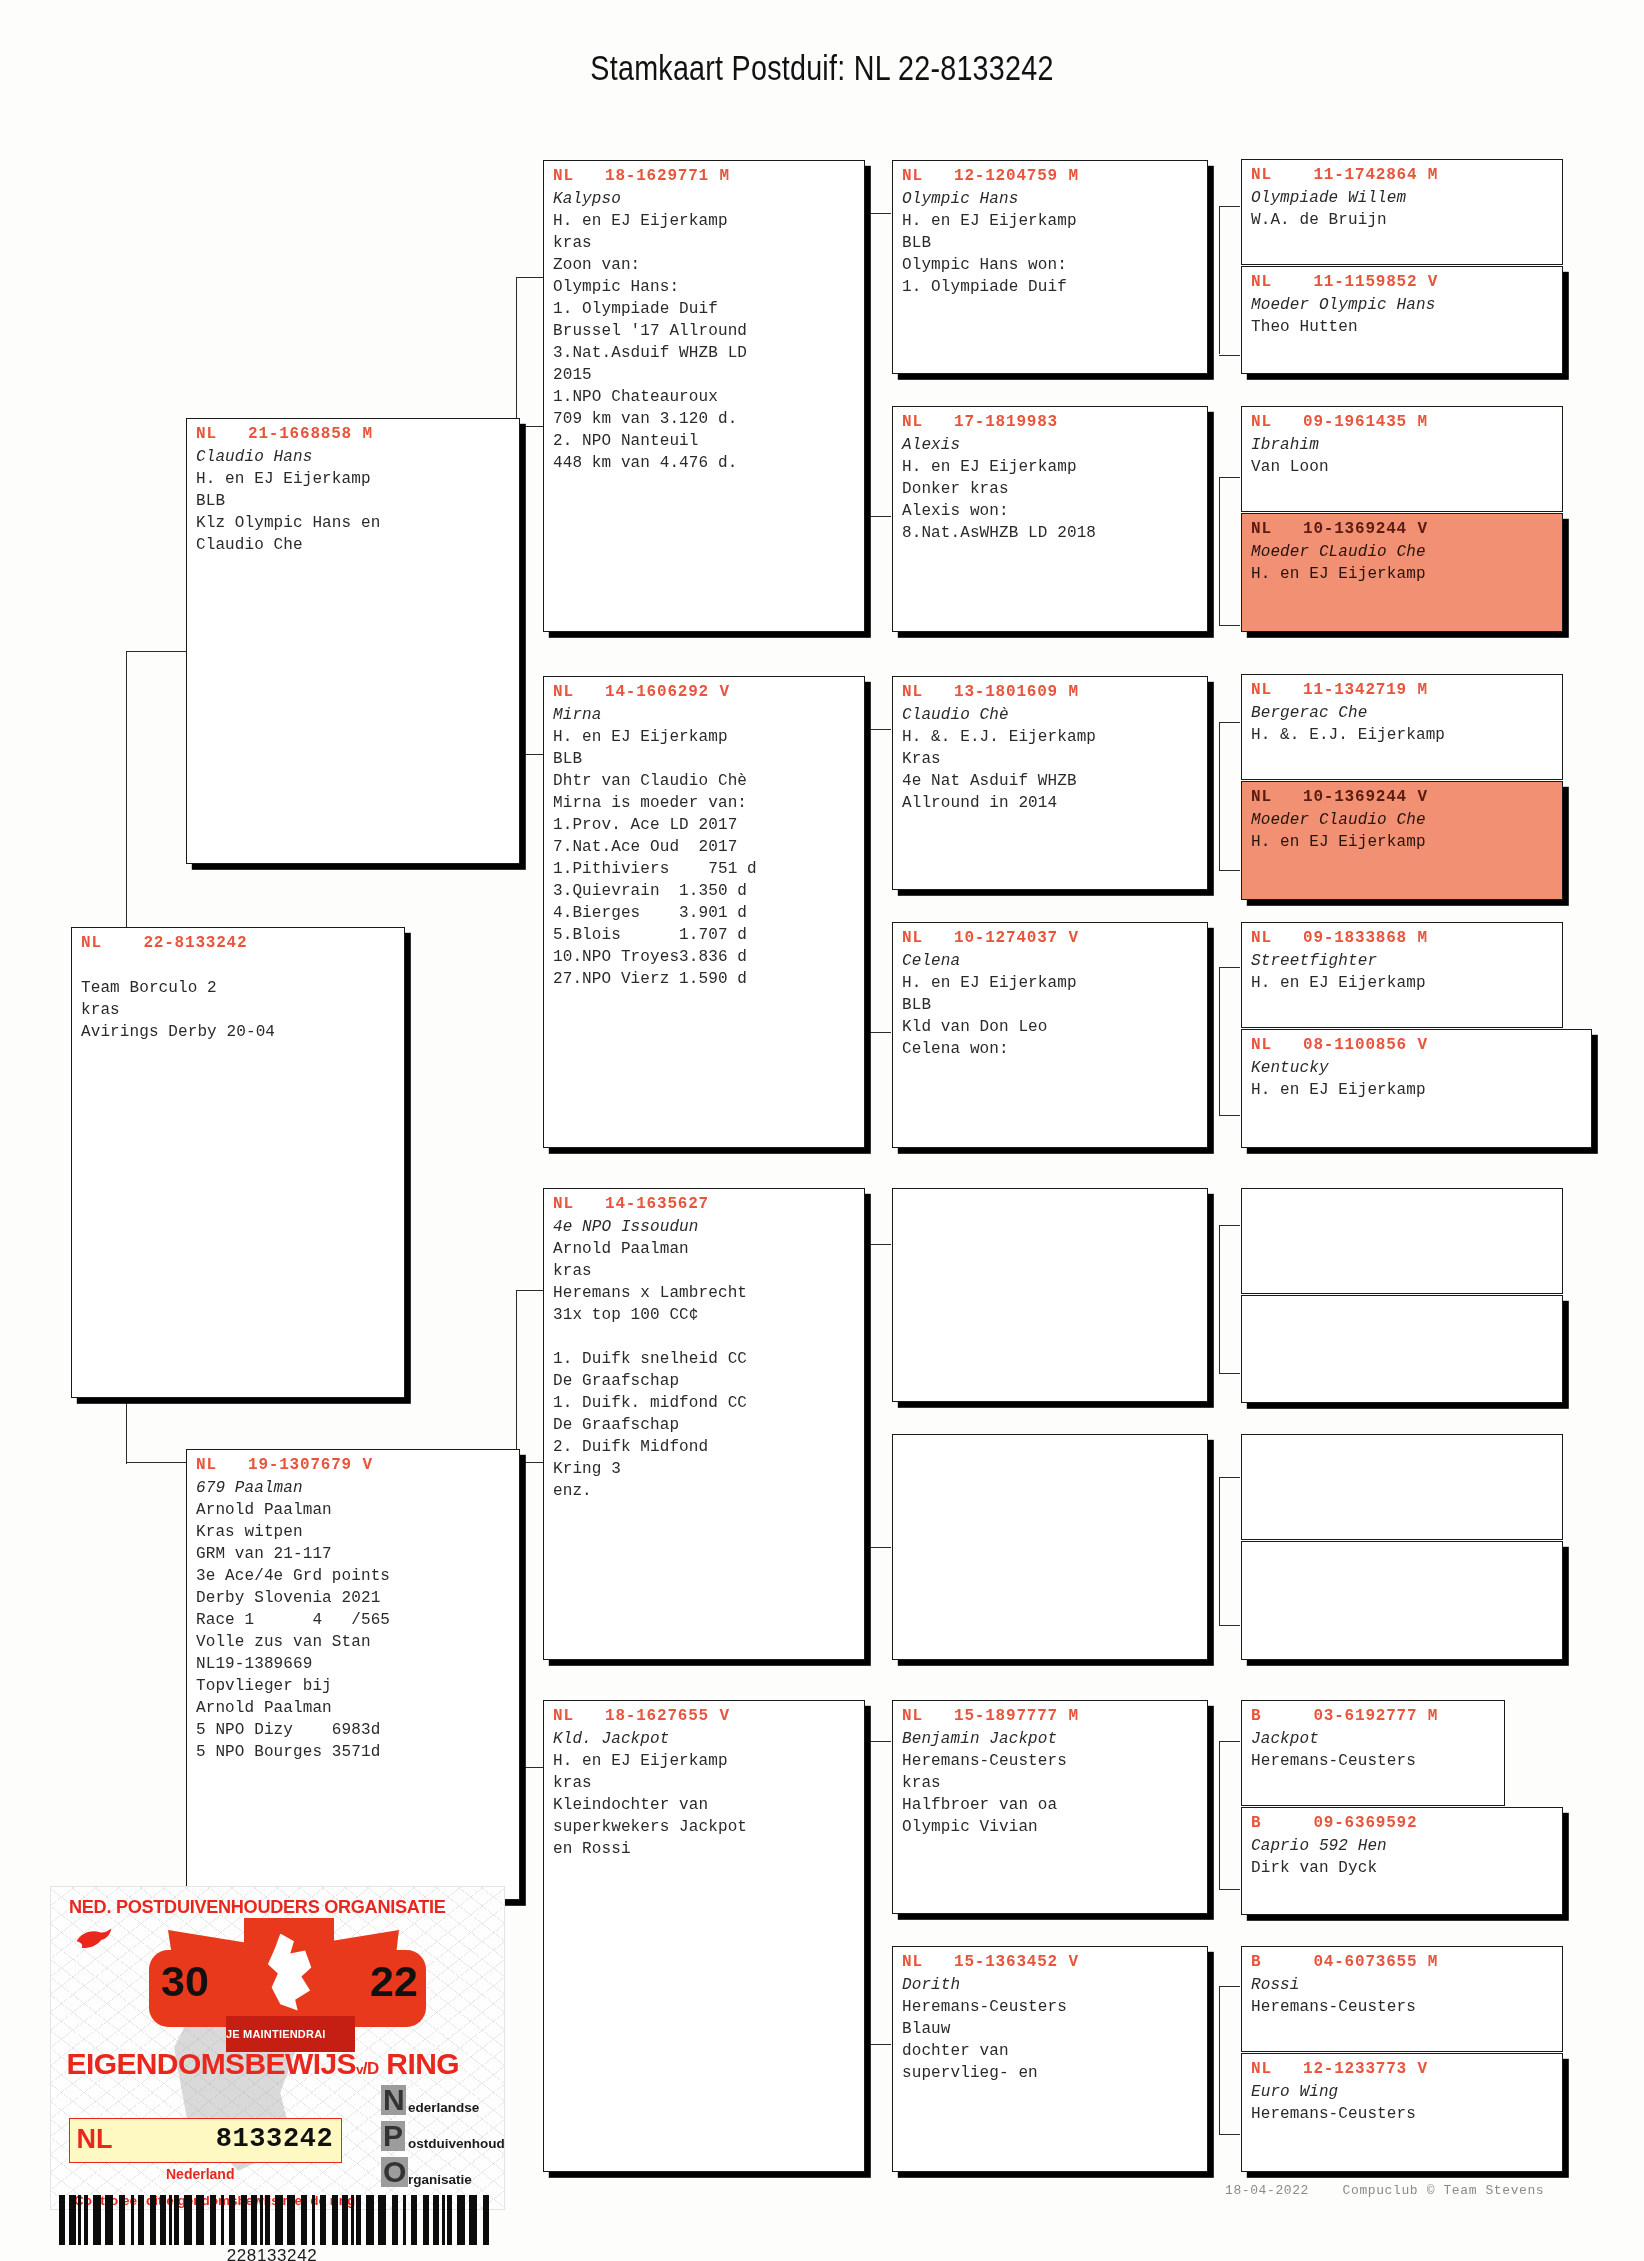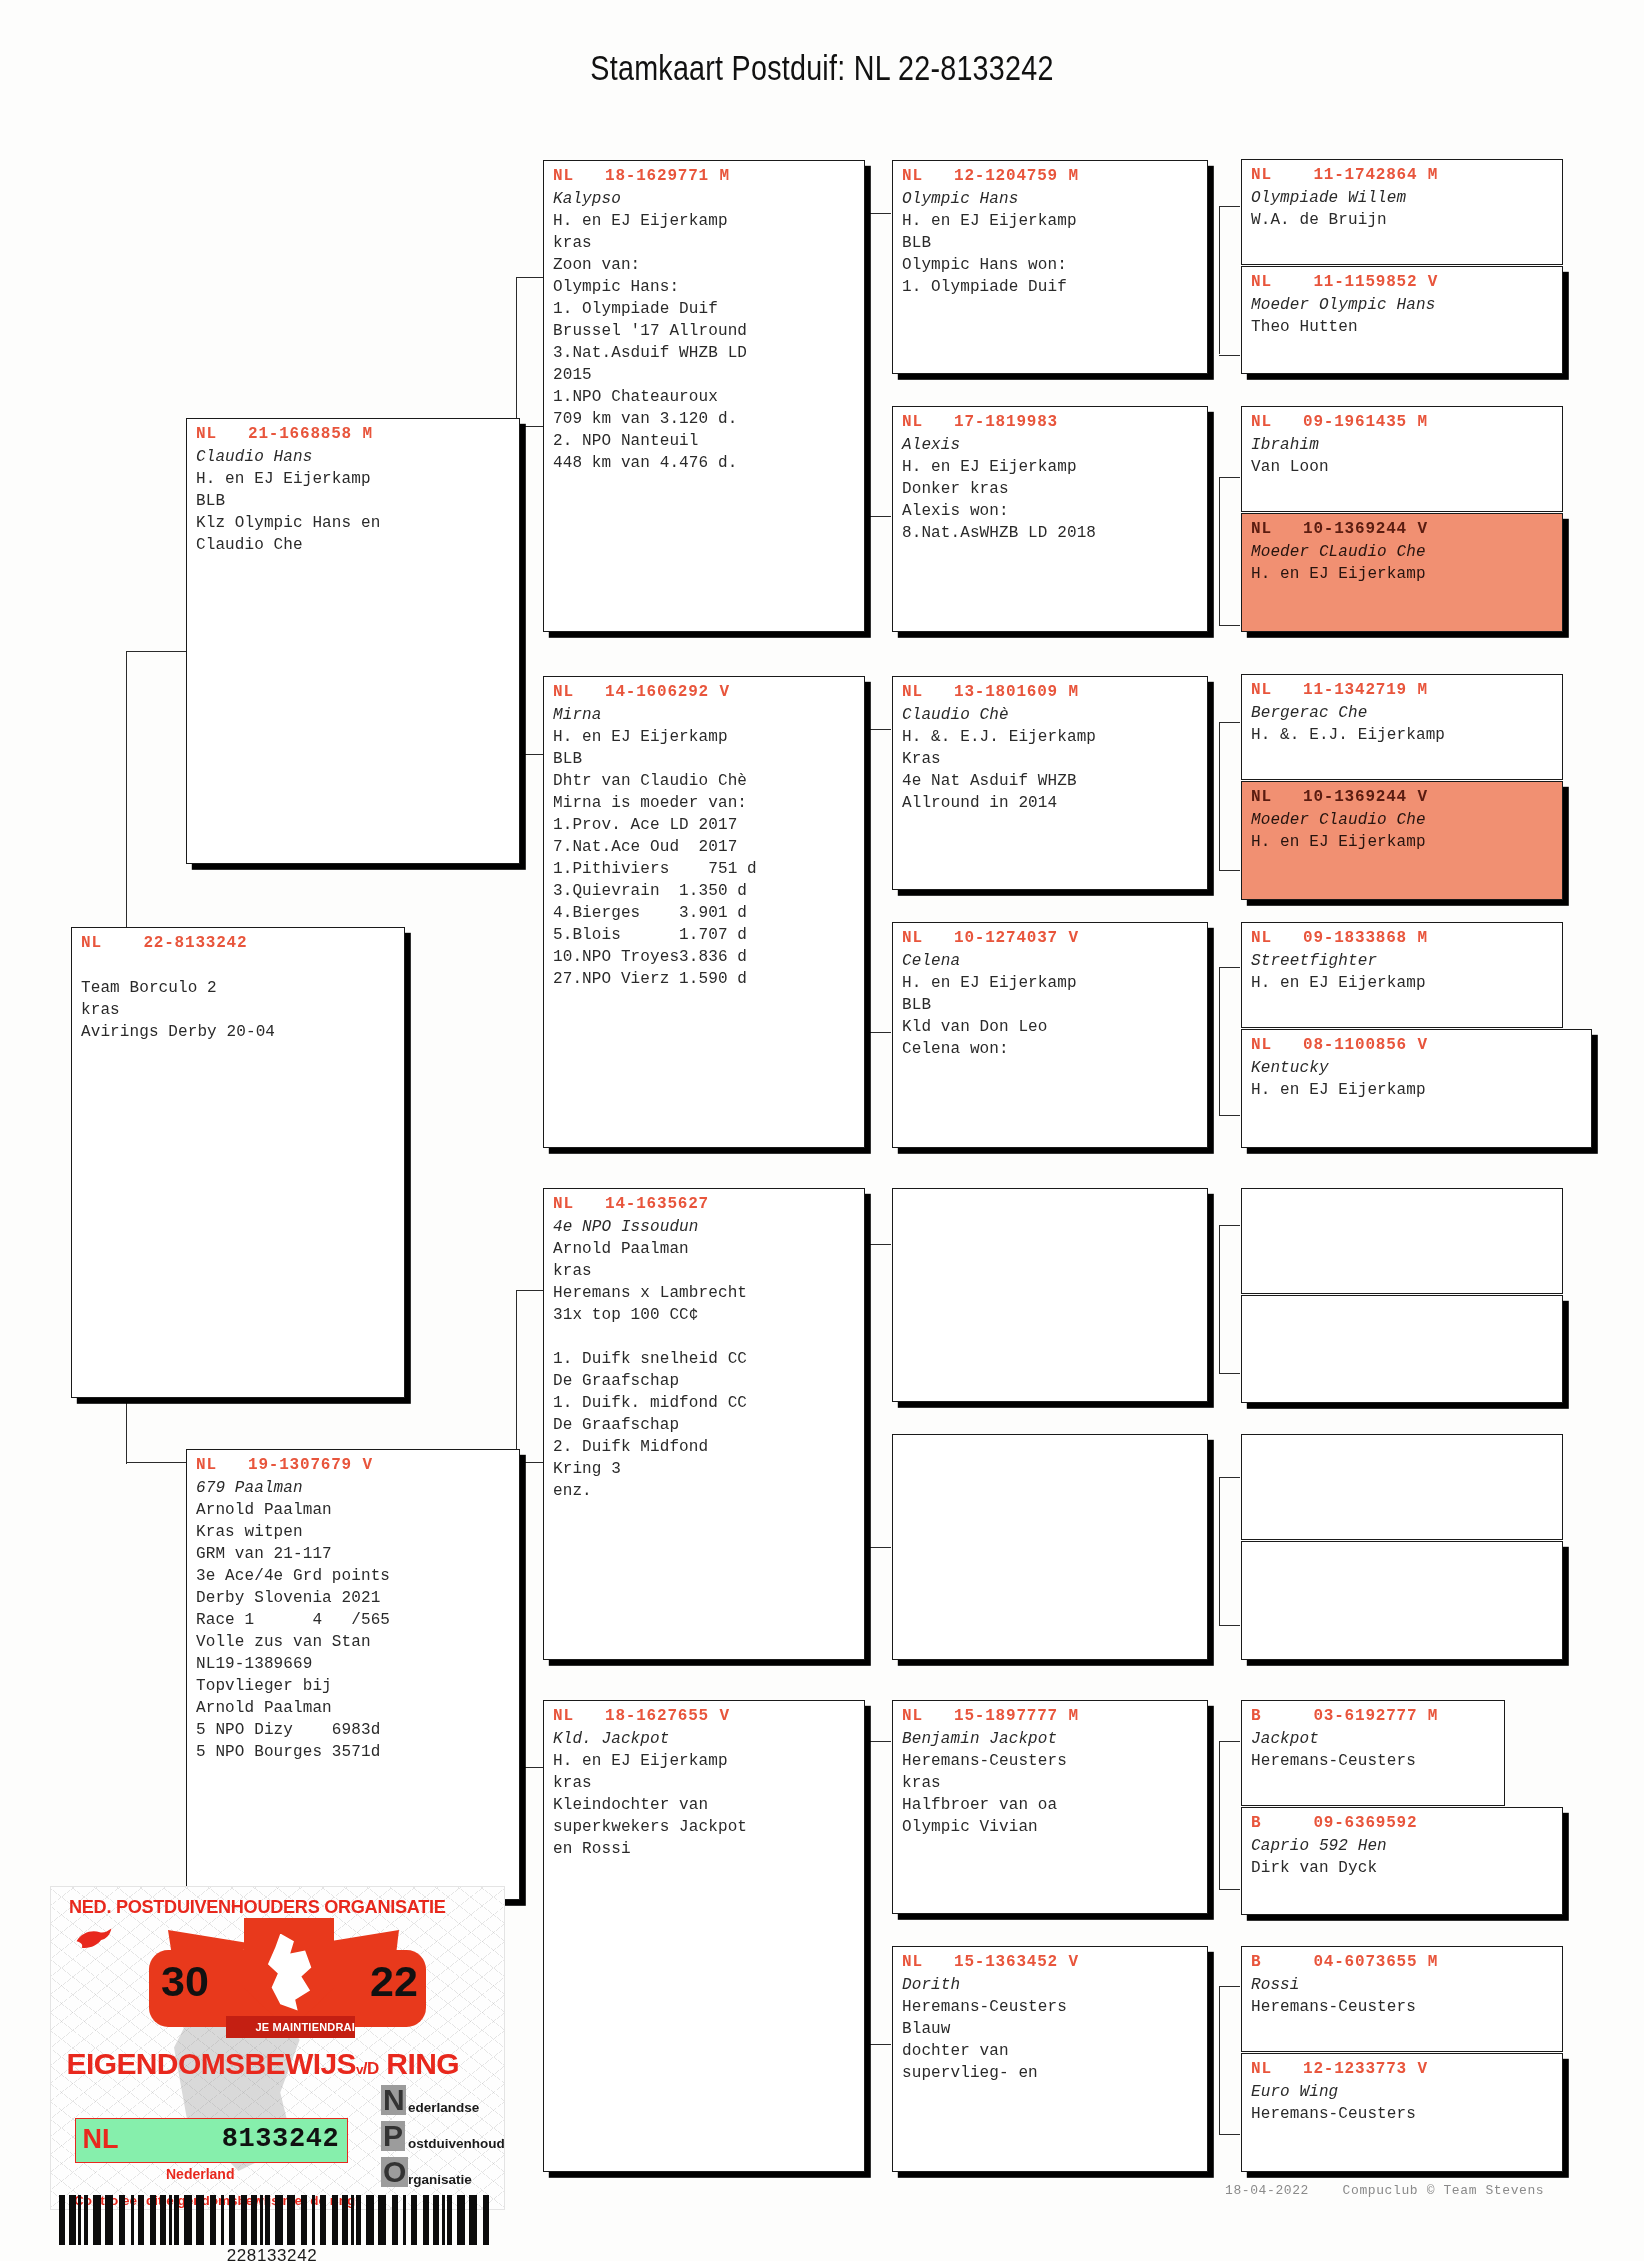--- a/index.html
+++ b/index.html
@@ -87,35 +87,35 @@
   }
   .crest .lion{
     position:absolute;left:14px;top:15.5px;width:62px;height:77px;
     background:#fff;
     clip-path:polygon(36% 0,58% 10%,52% 26%,76% 22%,86% 44%,70% 56%,84% 74%,60% 86%,64% 100%,36% 92%,22% 70%,32% 52%,16% 40%,28% 18%);
   }
   .wing{position:absolute;top:43px;width:77px;height:70px;background:#e8391c;}
   .wing.l{left:117px;clip-path:polygon(0 0,100% 18%,88% 100%,10% 72%);}
   .wing.r{left:271px;clip-path:polygon(0 18%,100% 0,92% 72%,12% 100%);}
   .motto{
-    position:absolute;left:175px;top:129px;width:129px;text-align:right;
+    position:absolute;left:175px;top:129px;width:129px;text-align:left;
     color:#fff;background:#c41f12;
     font-family:"Liberation Sans","DejaVu Sans",sans-serif;
-    font-weight:700;font-size:11px;letter-spacing:0.2px;padding:5px 0;
+    font-weight:700;font-size:11px;letter-spacing:0.2px;padding:12px 0;
   }
   .cert-sub{
     position:absolute;left:15.5px;top:160px;width:432px;
     color:#e8281d;font-family:"Liberation Sans","DejaVu Sans",sans-serif;
     font-weight:700;font-size:30px;letter-spacing:-0.6px;white-space:nowrap;
   }
   .cert-sub .small{font-size:17px;}
   .cert-sub .small .cap{font-size:13.5px;}
   .ringbox{
-    position:absolute;left:24px;top:231px;width:271px;height:43px;
-    border:1.9px solid #e8281d;background:#86efac;
+    position:absolute;left:18px;top:231px;width:271px;height:43px;
+    border:1.9px solid #e8281d;background:#fef9c3;
   }
   .ringbox .cc{
     position:absolute;left:6.4px;top:5.2px;color:#e8281d;
     font-family:"Liberation Sans","DejaVu Sans",sans-serif;
     font-weight:700;font-size:27px;
   }
   .ringbox .num{
     position:absolute;right:7.7px;top:5.2px;color:#111;
     font-family:Liberation Mono, monospace;
     font-weight:700;font-size:27px;letter-spacing:0.6px;

